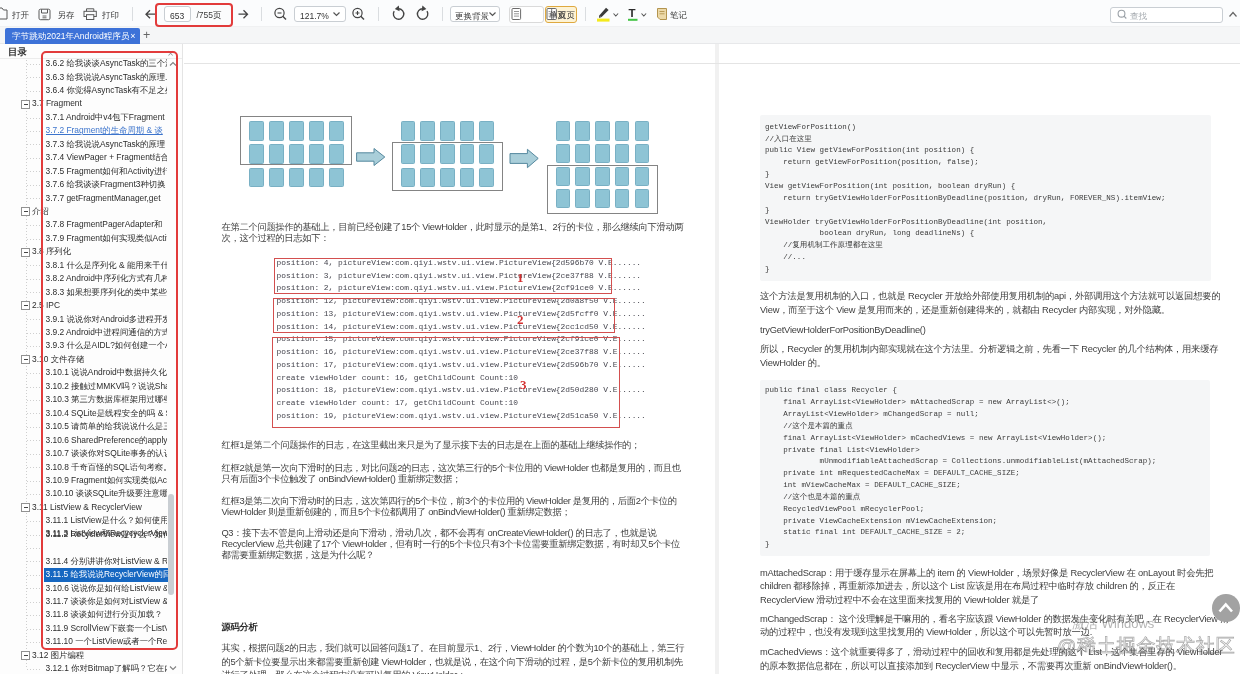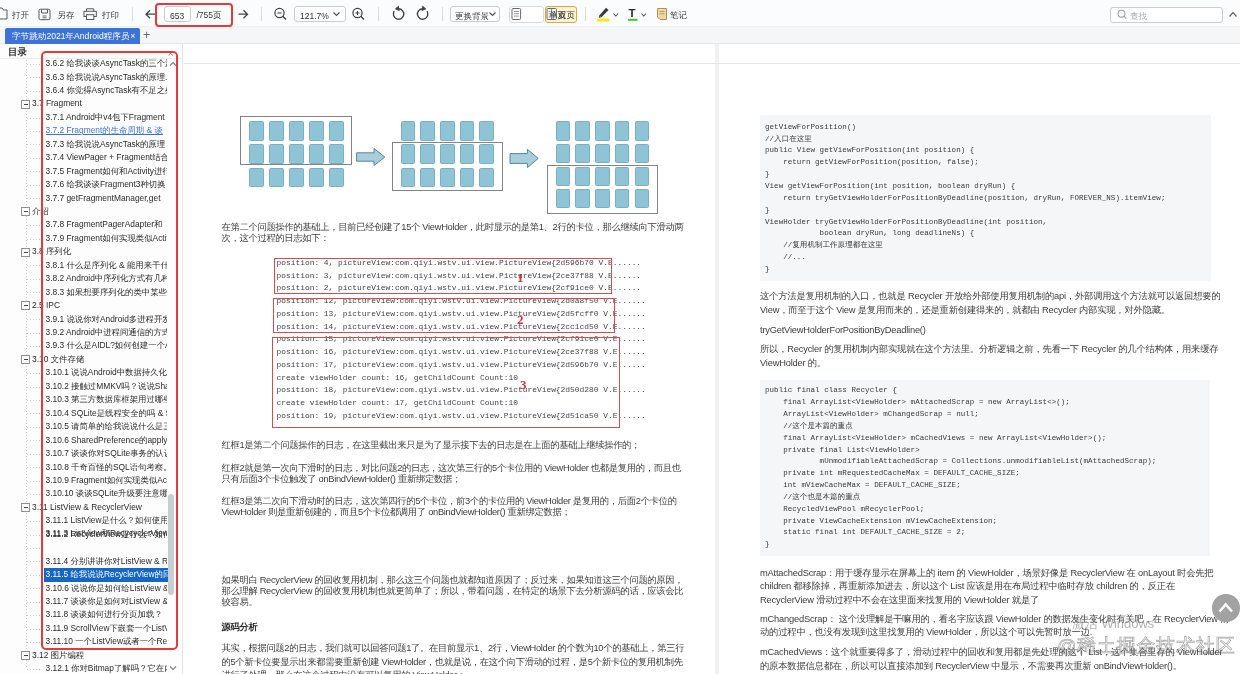--- a/index.html
+++ b/index.html
@@ -336,21 +336,21 @@
 <div class="redbox" style="left:273.5px;top:258px;width:338px;height:35.5px"></div>
 <div class="redbox" style="left:272.8px;top:298.2px;width:342.7px;height:34.8px"></div>
 <div class="redbox" style="left:271.5px;top:337.2px;width:348px;height:90.5px"></div>
 <div class="rednum" style="left:517px;top:270px">1</div>
 <div class="rednum" style="left:517px;top:312px">2</div>
 <div class="rednum" style="left:520px;top:377px">3</div>
 
 <div class="para pl" style="left:221.4px;top:440.3px">红框1是第二个问题操作的日志，在这里截出来只是为了显示接下去的日志是在上面的基础上继续操作的；</div>
 <div class="para pl" style="left:221.4px;top:463px">红框2就是第一次向下滑时的日志，对比问题2的日志，这次第三行的5个卡位用的 ViewHolder 也都是复用的，而且也<br>只有后面3个卡位触发了 onBindViewHolder() 重新绑定数据；</div>
 <div class="para pl" style="left:221.4px;top:495.7px">红框3是第二次向下滑动时的日志，这次第四行的5个卡位，前3个的卡位用的 ViewHolder 是复用的，后面2个卡位的<br>ViewHolder 则是重新创建的，而且5个卡位都调用了 onBindViewHolder() 重新绑定数据；</div>
-<div class="para pl" style="left:221.4px;top:575.3px">如果明白 RecyclerView 的回收复用机制，那么这三个问题也就都知道原因了；反过来，如果知道这三个问题的原因，<br>那么理解 RecyclerView 的回收复用机制也就更简单了；所以，带着问题，在特定的场景下去分析源码的话，应该会比<br>较容易。</div>
+<div class="para pl" style="left:221.4px;top:528.3px">Q3：接下去不管是向上滑动还是向下滑动，滑动几次，都不会再有 onCreateViewHolder() 的日志了，也就是说<br>RecyclerView 总共创建了17个 ViewHolder，但有时一行的5个卡位只有3个卡位需要重新绑定数据，有时却又5个卡位<br>都需要重新绑定数据，这是为什么呢？</div>
 <div class="para pl" style="left:221.4px;top:622px;font-weight:bold;color:#2e2e2e">源码分析</div>
 <div class="para pl" style="left:221.4px;top:642.3px;line-height:13.5px">其实，根据问题2的日志，我们就可以回答问题1了。在目前显示1、2行，ViewHolder 的个数为10个的基础上，第三行<br>的5个新卡位要显示出来都需要重新创建 ViewHolder，也就是说，在这个向下滑动的过程，是5个新卡位的复用机制先<br>进行了处理，那么在这个过程中没有可以复用的 ViewHolder；</div>
 
 <div class="codeblk" style="left:760px;top:115px;width:451px;height:166px"></div>
 <div class="codetx mono" style="left:765px;top:121.8px">getViewForPosition()
 //入口在这里
 public View getViewForPosition(int position) {
     return getViewForPosition(position, false);
 }
 View getViewForPosition(int position, boolean dryRun) {

